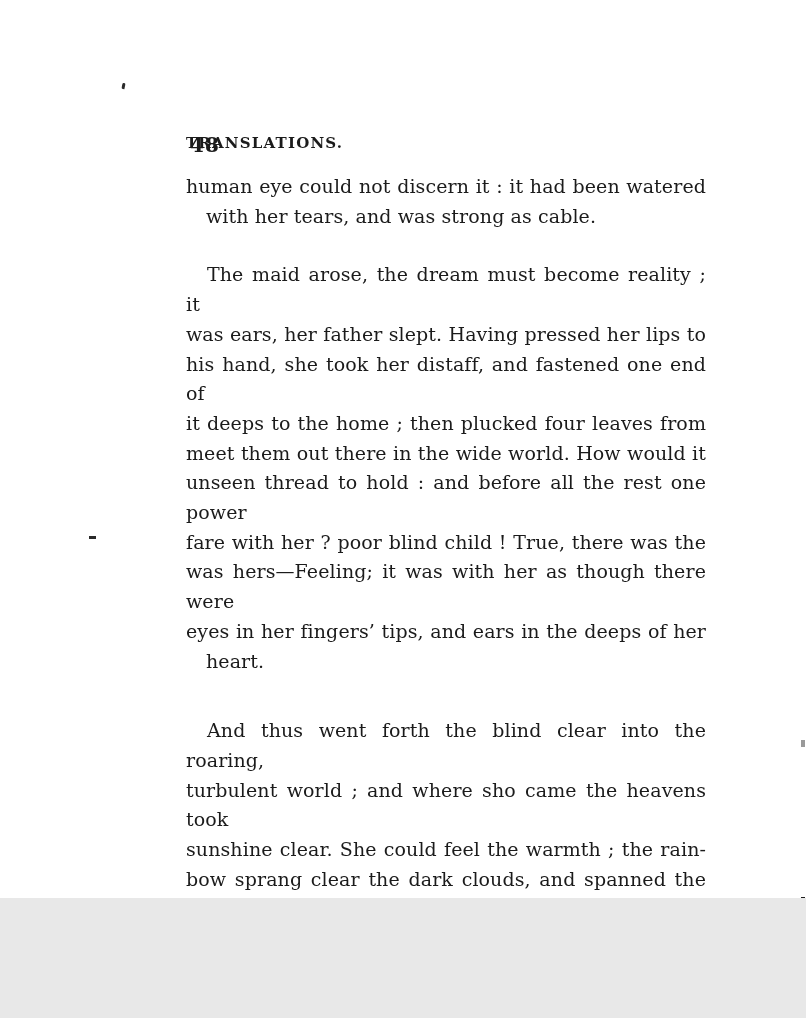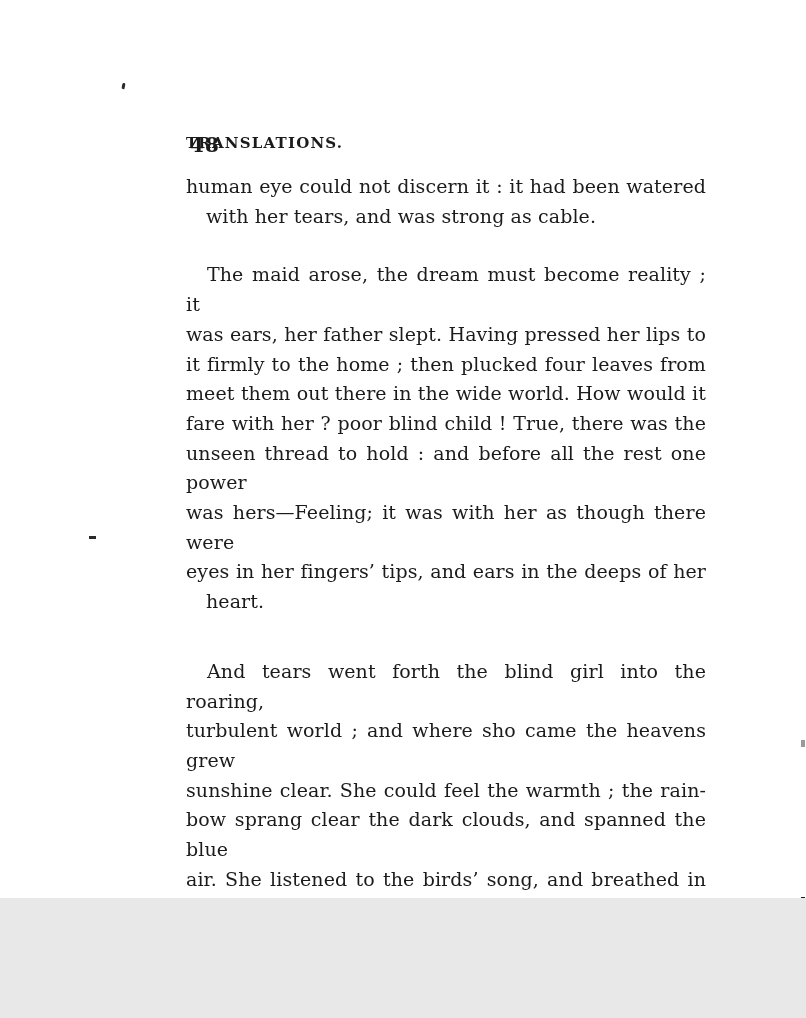--- a/index.html
+++ b/index.html
@@ -113,31 +113,32 @@
 
   <div id="page-body">
 
   <div class="paragraph" style="margin-top: 0px;">
         <div class="line">human eye could not discern it : it had been watered</div>
         <div class="line end">with her tears, and was strong as cable.</div>
       </div>
       <div class="paragraph" style="margin-top: 29px;">
         <div class="line indent">The maid arose, the dream must become reality ; it</div>
         <div class="line">was ears, her father slept. Having pressed her lips to</div>
-        <div class="line">it firmly to the home ; then plucked four leaves from</div>
+        <div class="line">his hand, she took her distaff, and fastened one end of</div>
+        <div class="line">it deeps to the home ; then plucked four leaves from</div>
         <div class="line">meet them out there in the wide world. How would it</div>
+        <div class="line">unseen thread to hold : and before all the rest one power</div>
         <div class="line">fare with her ? poor blind child ! True, there was the</div>
-        <div class="line">unseen thread to hold : and before all the rest one power</div>
         <div class="line">was hers—Feeling; it was with her as though there were</div>
         <div class="line">eyes in her fingers’ tips, and ears in the deeps of her</div>
         <div class="line end">heart.</div>
       </div>
       <div class="paragraph" style="margin-top: 40px;">
-        <div class="line indent">And tears went forth the blind girl into the roaring,</div>
-        <div class="line">turbulent world ; and where sho came the heavens grew</div>
+        <div class="line indent">And thus went forth the blind clear into the roaring,</div>
+        <div class="line">turbulent world ; and where sho came the heavens took</div>
         <div class="line">sunshine clear. She could feel the warmth ; the rain-</div>
         <div class="line">bow sprang clear the dark clouds, and spanned the blue</div>
         <div class="line">air. She listened to the birds’ song, and breathed in</div>
       </div>
     </div>
 
   <div id="watermark">
     <span id="digitized-by">Digitized by</span>
     <span id="google-logo">Google</span>
   </div>

